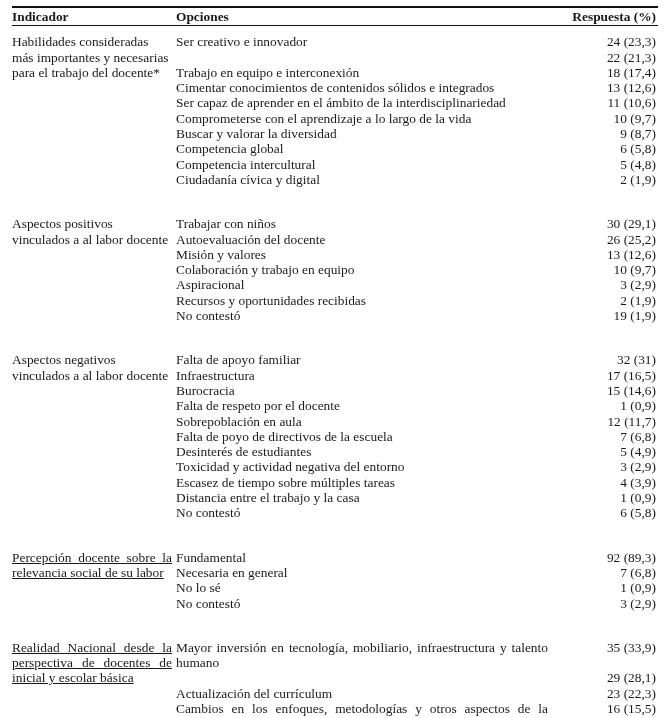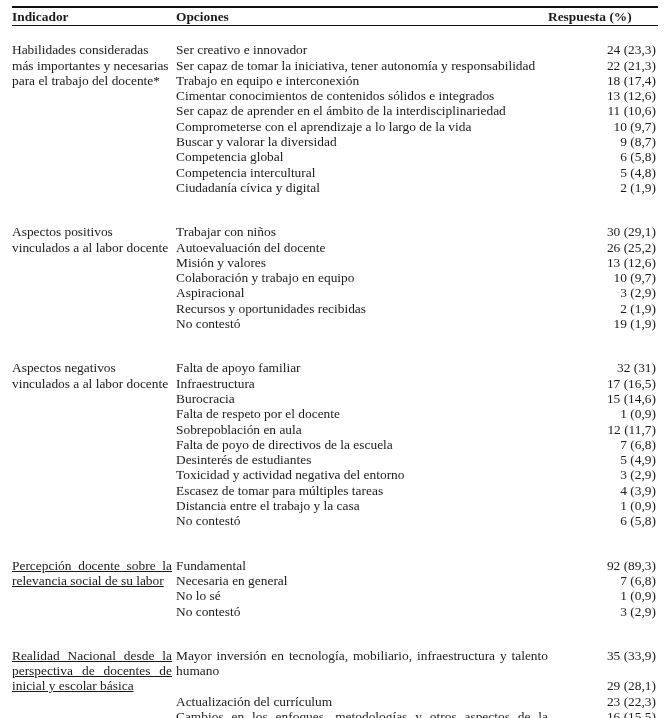--- a/index.html
+++ b/index.html
@@ -39,21 +39,21 @@
     .header-row {
       display: flex;
       font-weight: bold;
       height: 15px;
       line-height: 15px;
       padding-top: 1px;
       padding-bottom: 1px;
     }
     .col-ind { width: 164px; flex: none; }
     .col-opt { width: 372px; flex: none; }
-    .col-res { flex: 1; text-align: left; padding-right: 2px; }
+    .col-res { flex: 1; text-align: right; padding-right: 2px; }
 
     .group {
       display: flex;
       align-items: flex-start;
     }
     .group + .group { margin-top: 29px; }
     .group .indicator {
       width: 160px;
       flex: none;
       padding-right: 4px;
@@ -91,29 +91,28 @@
 <div class="table-wrap">
   <div class="rule-top"></div>
 
   <div class="header-row">
     <div class="col-ind">Indicador</div>
     <div class="col-opt">Opciones</div>
     <div class="col-res">Respuesta (%)</div>
   </div>
   <div class="rule-mid"></div>
 
-  <div class="group" style="margin-top:16px;">
+  <div class="group" style="margin-top:8px;">
     <div class="indicator">Habilidades consideradas más importantes y necesarias para el trabajo del docente*</div>
     <div class="rows">
       <div class="row">
           <div class="opt">Ser creativo e innovador</div>
           <div class="res">24 (23,3)</div>
         </div>
       <div class="row">
-          <div class="opt">Ser capaz de tomar la iniciativa, tener autonomía y responsabilidad</div>
           <div class="res">22 (21,3)</div>
         </div>
       <div class="row">
           <div class="opt">Trabajo en equipo e interconexión</div>
           <div class="res">18 (17,4)</div>
         </div>
       <div class="row">
           <div class="opt">Cimentar conocimientos de contenidos sólidos e integrados</div>
           <div class="res">13 (12,6)</div>
         </div>
@@ -207,21 +206,21 @@
         </div>
       <div class="row">
           <div class="opt">Desinterés de estudiantes</div>
           <div class="res">5 (4,9)</div>
         </div>
       <div class="row">
           <div class="opt">Toxicidad y actividad negativa del entorno</div>
           <div class="res">3 (2,9)</div>
         </div>
       <div class="row">
-          <div class="opt">Escasez de tomar para múltiples tareas</div>
+          <div class="opt">Escasez de tiempo sobre múltiples tareas</div>
           <div class="res">4 (3,9)</div>
         </div>
       <div class="row">
           <div class="opt">Distancia entre el trabajo y la casa</div>
           <div class="res">1 (0,9)</div>
         </div>
       <div class="row">
           <div class="opt">No contestó</div>
           <div class="res">6 (5,8)</div>
         </div>

